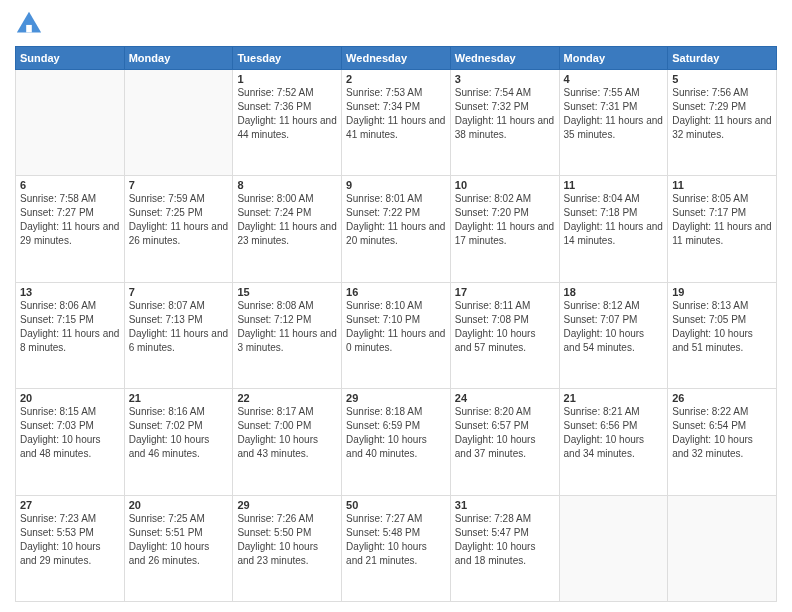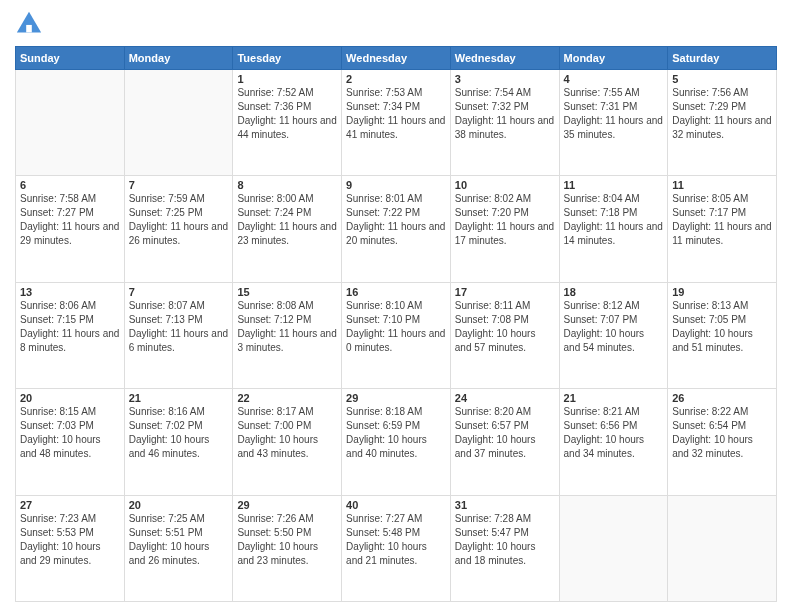--- a/index.html
+++ b/index.html
@@ -246,21 +246,21 @@
           </td>
           <td>
             <div class="day-number">20</div>
             <div class="day-info">Sunrise: 7:25 AM<br>Sunset: 5:51 PM<br>Daylight: 10 hours and 26 minutes.</div>
           </td>
           <td>
             <div class="day-number">29</div>
             <div class="day-info">Sunrise: 7:26 AM<br>Sunset: 5:50 PM<br>Daylight: 10 hours and 23 minutes.</div>
           </td>
           <td>
-            <div class="day-number">40</div>
+            <div class="day-number">50</div>
             <div class="day-info">Sunrise: 7:27 AM<br>Sunset: 5:48 PM<br>Daylight: 10 hours and 21 minutes.</div>
           </td>
           <td>
             <div class="day-number">31</div>
             <div class="day-info">Sunrise: 7:28 AM<br>Sunset: 5:47 PM<br>Daylight: 10 hours and 18 minutes.</div>
           </td>
           <td class="empty"></td>
           <td class="empty"></td>
         </tr>
       </tbody>

